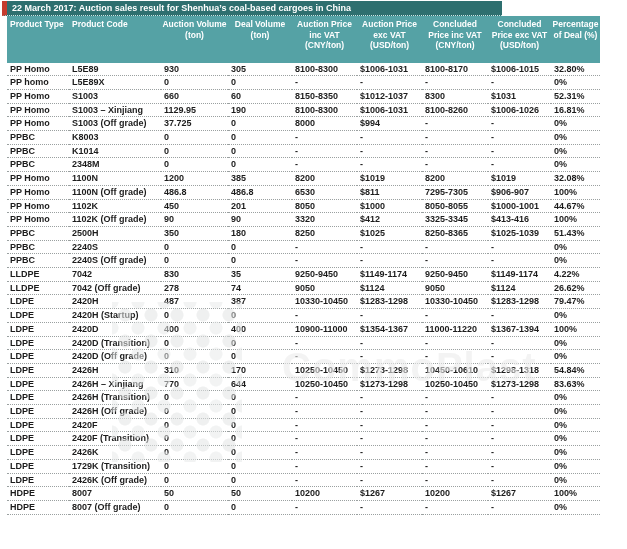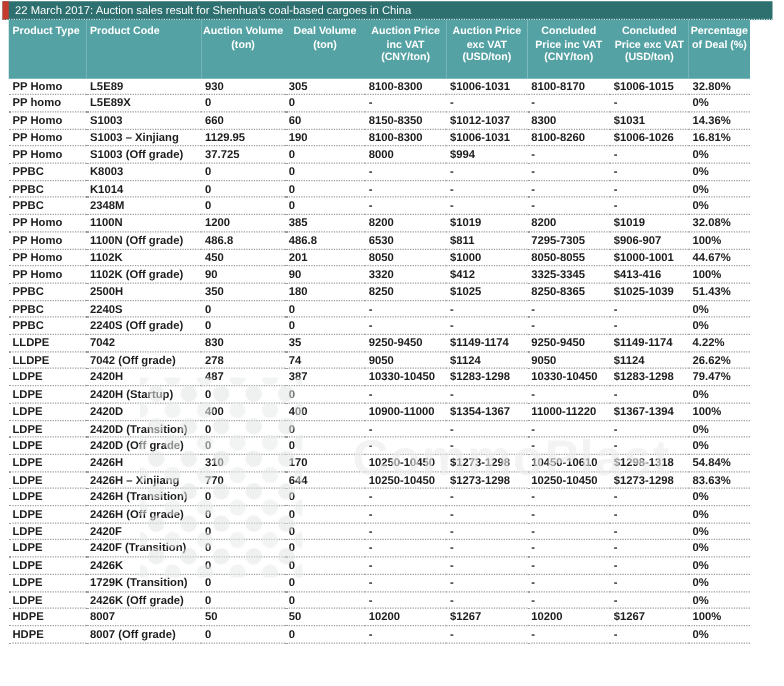--- a/index.html
+++ b/index.html
@@ -2,24 +2,24 @@
 <html style="--title-bar: #2e6f6f; --header: #55a2a5; --total-row: #d9f2f3; --accent-red: #c53b2e; --link: #3d3dc6;"><head>
 <meta charset="utf-8">
 <style>
   html,body{margin:0;padding:0;background:#ffffff;}
   body{font-family:"Liberation Sans","DejaVu Sans",sans-serif;}
   #page{position:relative;width:627px;height:549px;background:#ffffff;overflow:hidden;}
   #sheet{position:absolute;left:2px;top:1px;width:598px;}
 
   
   .title-bar{
-    box-sizing:border-box;width:616px;height:15px;
+    box-sizing:border-box;width:500px;height:15px;
     background:var(--title-bar,#2e6f6f);
     border-left:5px solid var(--accent-red,#c53b2e);
-    color:#ffffff;font-size:9px;font-weight:400;
+    color:#ffffff;font-size:9px;font-weight:700;
     line-height:15px;padding-left:5px;
     border-bottom:1px dotted #cfe6e6;
     white-space:nowrap;
   }
 
   
   table{border-collapse:collapse;table-layout:fixed;width:593px;margin-left:5px;}
   thead th{
     background:var(--header,#55a2a5);
     color:#ffffff;font-size:8.5px;font-weight:700;line-height:10.5px;
@@ -118,21 +118,21 @@
           </tr>
           <tr>
             <td>PP Homo</td>
             <td>S1003</td>
             <td>660</td>
             <td>60</td>
             <td>8150-8350</td>
             <td>$1012-1037</td>
             <td>8300</td>
             <td>$1031</td>
-            <td>14.36%</td>
+            <td>52.31%</td>
           </tr>
           <tr>
             <td>PP Homo</td>
             <td>S1003 – Xinjiang</td>
             <td>1129.95</td>
             <td>190</td>
             <td>8100-8300</td>
             <td>$1006-1031</td>
             <td>8100-8260</td>
             <td>$1006-1026</td>

